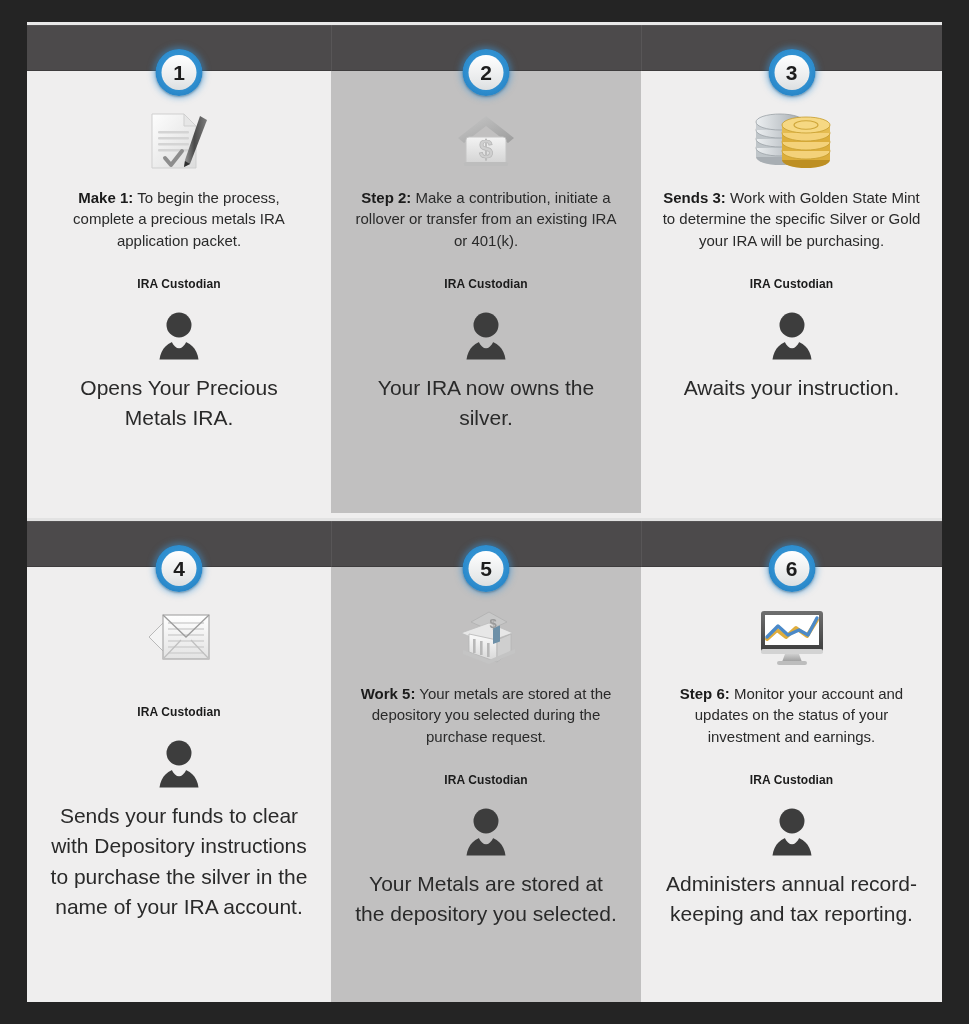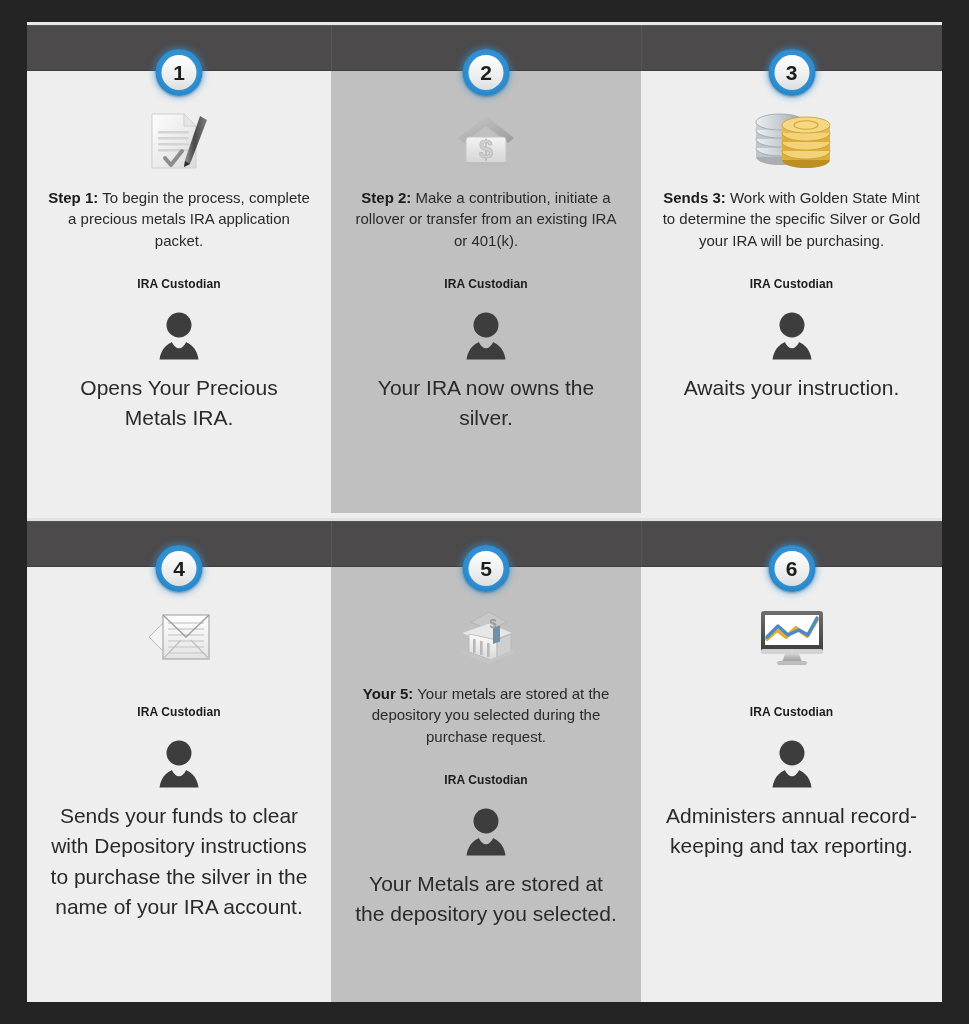--- a/index.html
+++ b/index.html
@@ -190,21 +190,21 @@
                 <rect x="12" y="21" width="31" height="2.6" rx="1"></rect>
                 <rect x="12" y="27" width="31" height="2.6" rx="1"></rect>
                 <rect x="12" y="33" width="31" height="2.6" rx="1"></rect>
                 <rect x="12" y="39" width="31" height="2.6" rx="1"></rect>
               </g>
               <path d="M19 48 l6 7 11 -14" fill="none" stroke="#8d8d8d" stroke-width="4" stroke-linecap="round" stroke-linejoin="round"></path>
               <path d="M54 6 l7 4 -17 44 -6 3 1 -7 z" fill="url(#peng)"></path>
               <path d="M38 57 l6 -3 -5 -3 z" fill="#2f2f2f"></path>
             </svg>
           </div>
-          <div class="step-text"><b>Step 1:</b><span> To begin the process, complete a precious metals IRA application packet.</span></div>
+          <div class="step-text"><b>Make 1:</b><span> To begin the process, complete a precious metals IRA application packet.</span></div>
           <div class="custodian">IRA Custodian</div>
           <div class="person-wrap">
             <svg width="50" height="52" viewBox="0 0 50 52">
               <circle cx="25" cy="14" r="12.5" fill="#3d3d3d"></circle>
               <path d="M25 30c-11 0-18 7.5-19.5 18.5h39C43 37.5 36 30 25 30z" fill="#3d3d3d"></path>
               <path d="M17.5 30.5c2.2 4.6 4.8 6.8 7.5 6.8s5.3-2.2 7.5-6.8c-2.3-.9-4.8-1.3-7.5-1.3s-5.2.4-7.5 1.3z" fill="#efeeee"></path>
             </svg>
           </div>
           <div class="footer-text">Opens Your Precious Metals IRA.</div>
         </div>
@@ -388,21 +388,21 @@
               <g fill="#b8b8b8">
                 <rect x="24" y="33" width="2.6" height="14"></rect>
                 <rect x="31" y="35" width="2.6" height="14"></rect>
                 <rect x="38" y="37" width="2.6" height="14"></rect>
               </g>
 
               <rect x="44" y="38" width="7" height="16" fill="#6d90a8" transform="skewY(-20)"></rect>
               <text x="44" y="22" text-anchor="middle" font-family="Liberation Sans, sans-serif" font-size="13" font-weight="bold" fill="#9a9a9a">$</text>
             </svg>
           </div>
-          <div class="step-text"><b>Your 5:</b><span> Your metals are stored at the depository you selected during the purchase request.</span></div>
+          <div class="step-text"><b>Work 5:</b><span> Your metals are stored at the depository you selected during the purchase request.</span></div>
           <div class="custodian">IRA Custodian</div>
           <div class="person-wrap">
             <svg width="50" height="52" viewBox="0 0 50 52">
               <circle cx="25" cy="14" r="12.5" fill="#3d3d3d"></circle>
               <path d="M25 30c-11 0-18 7.5-19.5 18.5h39C43 37.5 36 30 25 30z" fill="#3d3d3d"></path>
               <path d="M17.5 30.5c2.2 4.6 4.8 6.8 7.5 6.8s5.3-2.2 7.5-6.8c-2.3-.9-4.8-1.3-7.5-1.3s-5.2.4-7.5 1.3z" fill="#c1c0c0"></path>
             </svg>
           </div>
           <div class="footer-text">Your Metals are stored at the depository you selected.</div>
         </div>
@@ -429,20 +429,21 @@
               </defs>
               <rect x="6" y="5" width="62" height="42" rx="3" fill="url(#mong)"></rect>
               <rect x="10" y="9" width="54" height="30" fill="#ffffff"></rect>
               <polyline points="12,33 22,24 31,31 41,22 52,30 62,14" fill="none" stroke="#e0ad3c" stroke-width="4" stroke-linejoin="round" stroke-linecap="round"></polyline>
               <polyline points="12,31 23,20 33,29 44,24 53,29 62,12" fill="none" stroke="#4b89c8" stroke-width="3.4" stroke-linejoin="round" stroke-linecap="round"></polyline>
               <rect x="6" y="43" width="62" height="5" rx="2" fill="#d3d3d3"></rect>
               <path d="M30 48 h14 l3 8 h-20 z" fill="url(#stand)"></path>
               <rect x="22" y="55" width="30" height="4" rx="2" fill="#bdbdbd"></rect>
             </svg>
           </div>
+          <div class="step-text"><b>Step 6:</b><span> Monitor your account and updates on the status of your investment and earnings.</span></div>
           <div class="custodian">IRA Custodian</div>
           <div class="person-wrap">
             <svg width="50" height="52" viewBox="0 0 50 52">
               <circle cx="25" cy="14" r="12.5" fill="#3d3d3d"></circle>
               <path d="M25 30c-11 0-18 7.5-19.5 18.5h39C43 37.5 36 30 25 30z" fill="#3d3d3d"></path>
               <path d="M17.5 30.5c2.2 4.6 4.8 6.8 7.5 6.8s5.3-2.2 7.5-6.8c-2.3-.9-4.8-1.3-7.5-1.3s-5.2.4-7.5 1.3z" fill="#efeeee"></path>
             </svg>
           </div>
           <div class="footer-text">Administers annual record-keeping and tax reporting.</div>
         </div>

